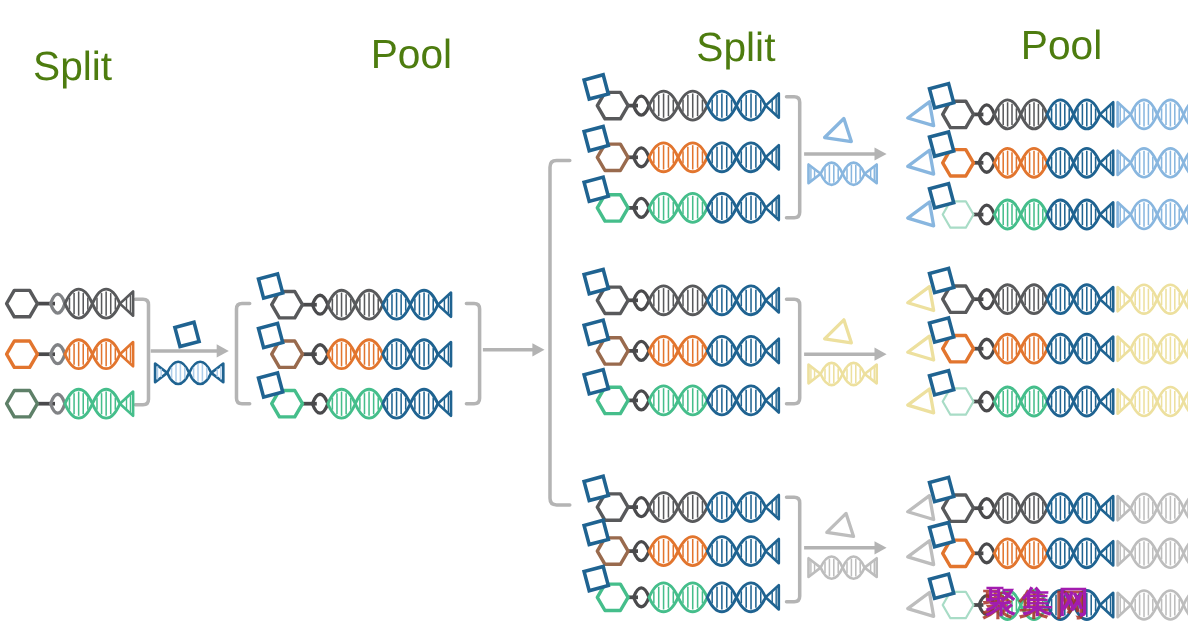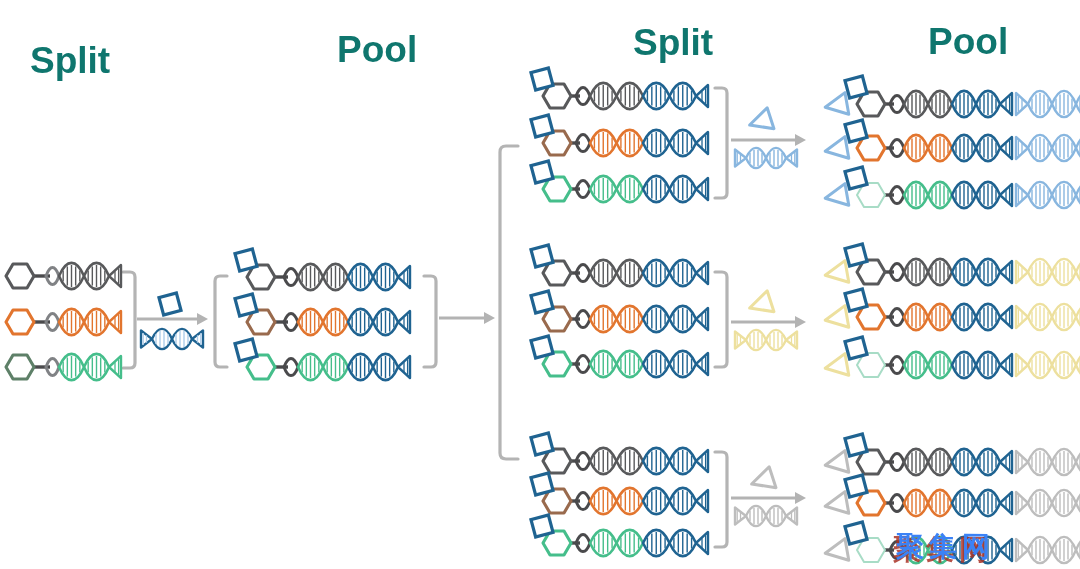--- a/index.html
+++ b/index.html
@@ -2,30 +2,30 @@
 <html><head>
 <meta charset="utf-8">
 <style>
   html,body{margin:0;padding:0;background:#fff;}
   .canvas{
     position:relative;width:1080px;height:569px;background:#ffffff;
     overflow:hidden;font-family:"Liberation Sans",sans-serif;
   }
   #diagram-svg{position:absolute;left:0;top:0;width:1080px;height:569px;}
   .stage-label{
-    position:absolute;font-size:37px;font-weight:bold;color:#0f766e;
+    position:absolute;font-size:37px;font-weight:normal;color:#4d7c0f;
     letter-spacing:0px;white-space:nowrap;
   }
   .wm1{
     position:absolute;left:843px;top:501px;font-size:30px;font-weight:bold;
     color:rgba(195,195,195,0.8);letter-spacing:2px;white-space:nowrap;
   }
   .wm2{
     position:absolute;left:896px;top:528px;font-size:28px;font-weight:bold;
-    color:#3b82f6;letter-spacing:5px;white-space:nowrap;
+    color:#a21caf;letter-spacing:5px;white-space:nowrap;
     text-shadow:-3px 3px 0 rgba(169,50,38,0.85);
   }
 </style>
 </head>
 <body>
 
 <div class="canvas">
   <svg id="diagram-svg" viewBox="0 0 1080 569">
       <path d="M 123 272 L 130 272 Q 135 272 135 277 L 135 363 Q 135 368 130 368 L 123 368" fill="none" stroke="#B4B4B4" stroke-width="3.2" stroke-linecap="round"></path>
       <path d="M 227 276 L 220 276 Q 215 276 215 281 L 215 362 Q 215 367 220 367 L 227 367" fill="none" stroke="#B4B4B4" stroke-width="3.2" stroke-linecap="round"></path>

